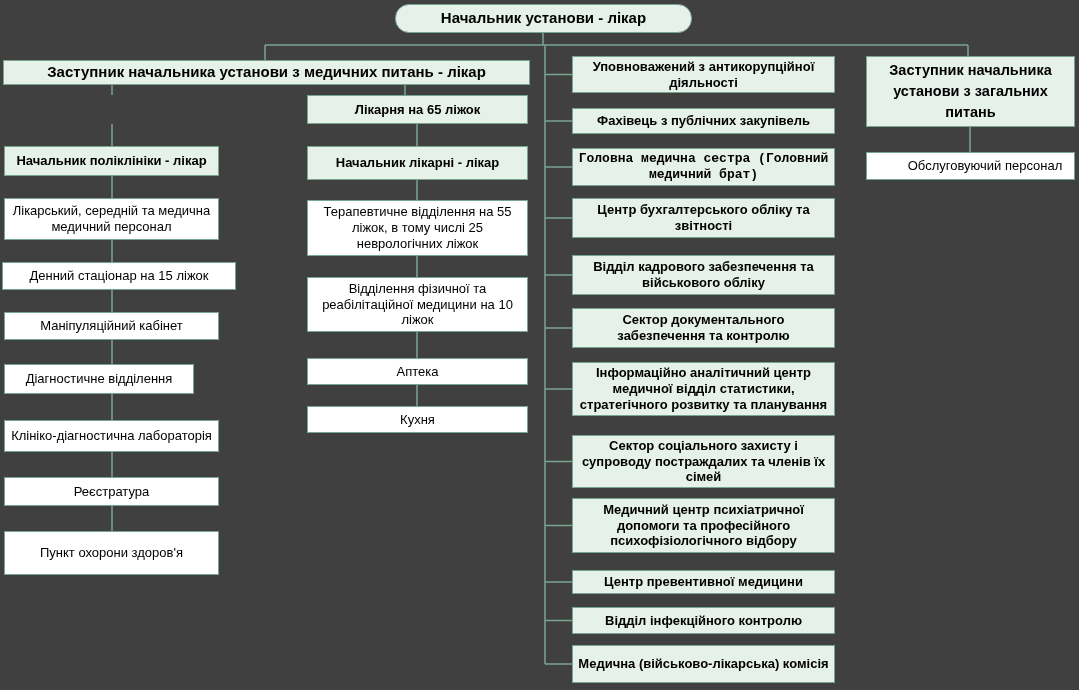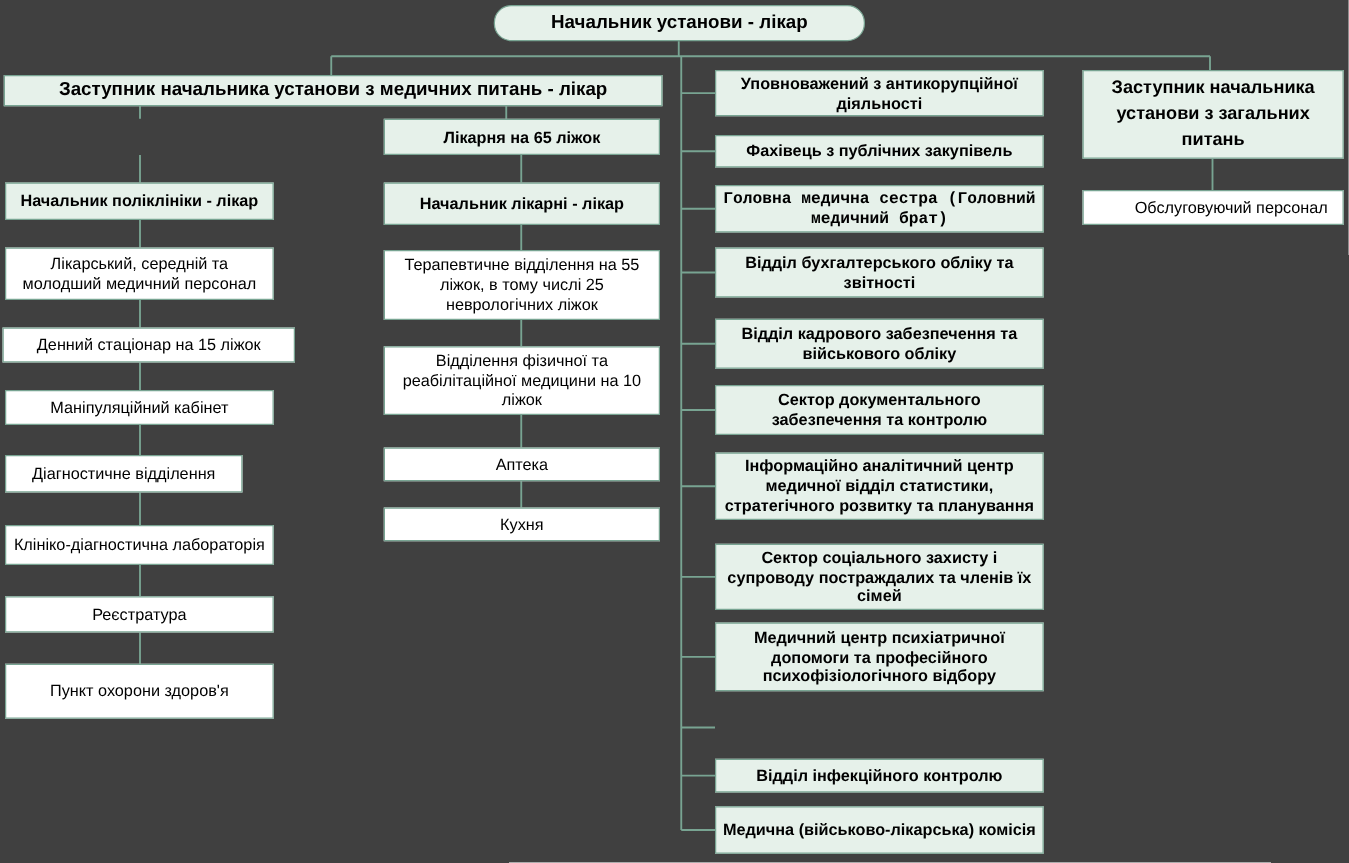--- a/index.html
+++ b/index.html
@@ -73,43 +73,44 @@
     <line x1="417" y1="385" x2="417" y2="406"></line>
 
     <line x1="970" y1="127" x2="970" y2="152"></line>
   </svg>
 
   <div class="box green root-box" style="left:395px;top:4px;width:297px;height:29px;">Начальник установи - лікар</div>
 
   <div class="box green hdr" style="left:3px;top:60px;width:527px;height:25px;">Заступник начальника установи з медичних питань - лікар</div>
 
   <div class="box green" style="left:4px;top:146px;width:215px;height:30px;">Начальник поліклініки - лікар</div>
-  <div class="box" style="left:4px;top:198px;width:215px;height:42px;">Лікарський, середній та молодший медичний персонал</div>
+  <div class="box" style="left:4px;top:198px;width:215px;height:42px;">Лікарський, середній та медична медичний персонал</div>
   <div class="box" style="left:2px;top:262px;width:234px;height:28px;">Денний стаціонар на 15 ліжок</div>
   <div class="box" style="left:4px;top:312px;width:215px;height:28px;">Маніпуляційний кабінет</div>
   <div class="box" style="left:4px;top:364px;width:190px;height:30px;">Діагностичне відділення</div>
   <div class="box" style="left:4px;top:420px;width:215px;height:32px;">Клініко-діагностична лабораторія</div>
   <div class="box" style="left:4px;top:477px;width:215px;height:29px;">Реєстратура</div>
   <div class="box" style="left:4px;top:531px;width:215px;height:44px;">Пункт охорони здоров'я</div>
 
   <div class="box green" style="left:307px;top:95px;width:221px;height:29px;">Лікарня на 65 ліжок</div>
   <div class="box green" style="left:307px;top:146px;width:221px;height:34px;">Начальник лікарні - лікар</div>
   <div class="box" style="left:307px;top:200px;width:221px;height:56px;">Терапевтичне відділення на 55 ліжок, в тому числі 25 неврологічних ліжок</div>
   <div class="box" style="left:307px;top:277px;width:221px;height:55px;">Відділення фізичної та реабілітаційної медицини на 10 ліжок</div>
   <div class="box" style="left:307px;top:358px;width:221px;height:27px;">Аптека</div>
   <div class="box" style="left:307px;top:406px;width:221px;height:27px;">Кухня</div>
 
   <div class="box green rc" style="left:572px;top:56px;width:263px;height:37px;">Уповноважений з антикорупційної діяльності</div>
   <div class="box green rc" style="left:572px;top:108px;width:263px;height:26px;">Фахівець з публічних закупівель</div>
   <div class="box green rc" style="left:572px;top:148px;width:263px;height:38px;font-family:Liberation Mono, monospace;">Головна медична сестра (Головний медичний брат)</div>
-  <div class="box green rc" style="left:572px;top:198px;width:263px;height:40px;">Відділ бухгалтерського обліку та звітності</div>
+  <div class="box green rc" style="left:572px;top:198px;width:263px;height:40px;">Центр бухгалтерського обліку та звітності</div>
   <div class="box green rc" style="left:572px;top:255px;width:263px;height:40px;">Відділ кадрового забезпечення та військового обліку</div>
   <div class="box green rc" style="left:572px;top:308px;width:263px;height:40px;">Сектор документального забезпечення та контролю</div>
   <div class="box green rc" style="left:572px;top:362px;width:263px;height:54px;">Інформаційно аналітичний центр медичної відділ статистики, стратегічного розвитку та планування</div>
   <div class="box green rc" style="left:572px;top:435px;width:263px;height:53px;">Сектор соціального захисту і супроводу постраждалих та членів їх сімей</div>
   <div class="box green rc" style="left:572px;top:498px;width:263px;height:55px;">Медичний центр психіатричної допомоги та професійного психофізіологічного відбору</div>
+  <div class="box green rc" style="left:572px;top:570px;width:263px;height:24px;">Центр превентивної медицини</div>
   <div class="box green rc" style="left:572px;top:607px;width:263px;height:27px;">Відділ інфекційного контролю</div>
   <div class="box green rc" style="left:572px;top:645px;width:263px;height:38px;">Медична (військово-лікарська) комісія</div>
 
   <div class="box green gen-hdr" style="left:866px;top:56px;width:209px;height:71px;">Заступник начальника установи з загальних питань</div>
   <div class="box" style="left:866px;top:152px;width:209px;height:28px;padding-left:32px;">Обслуговуючий персонал</div>
 
 </div>
 
 </body></html>

